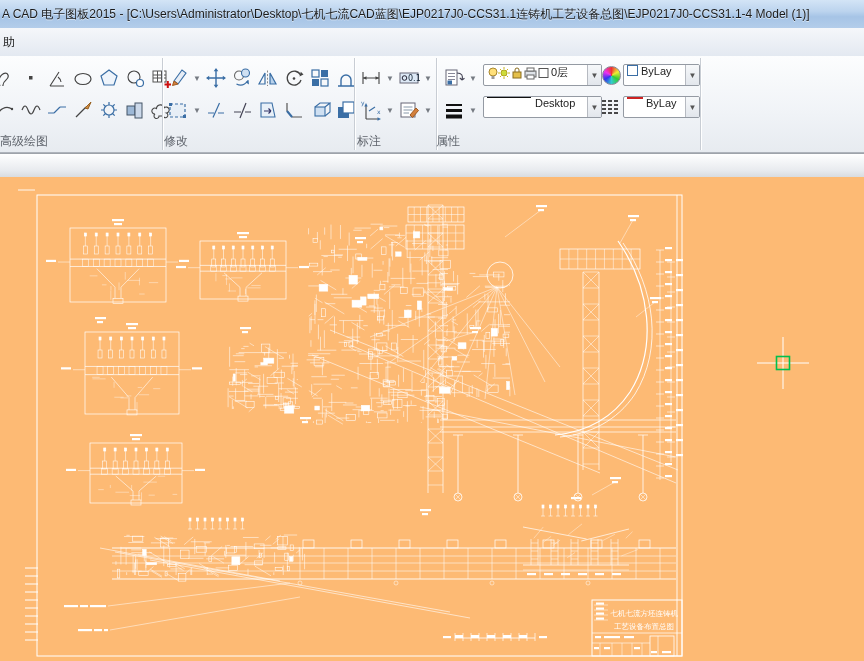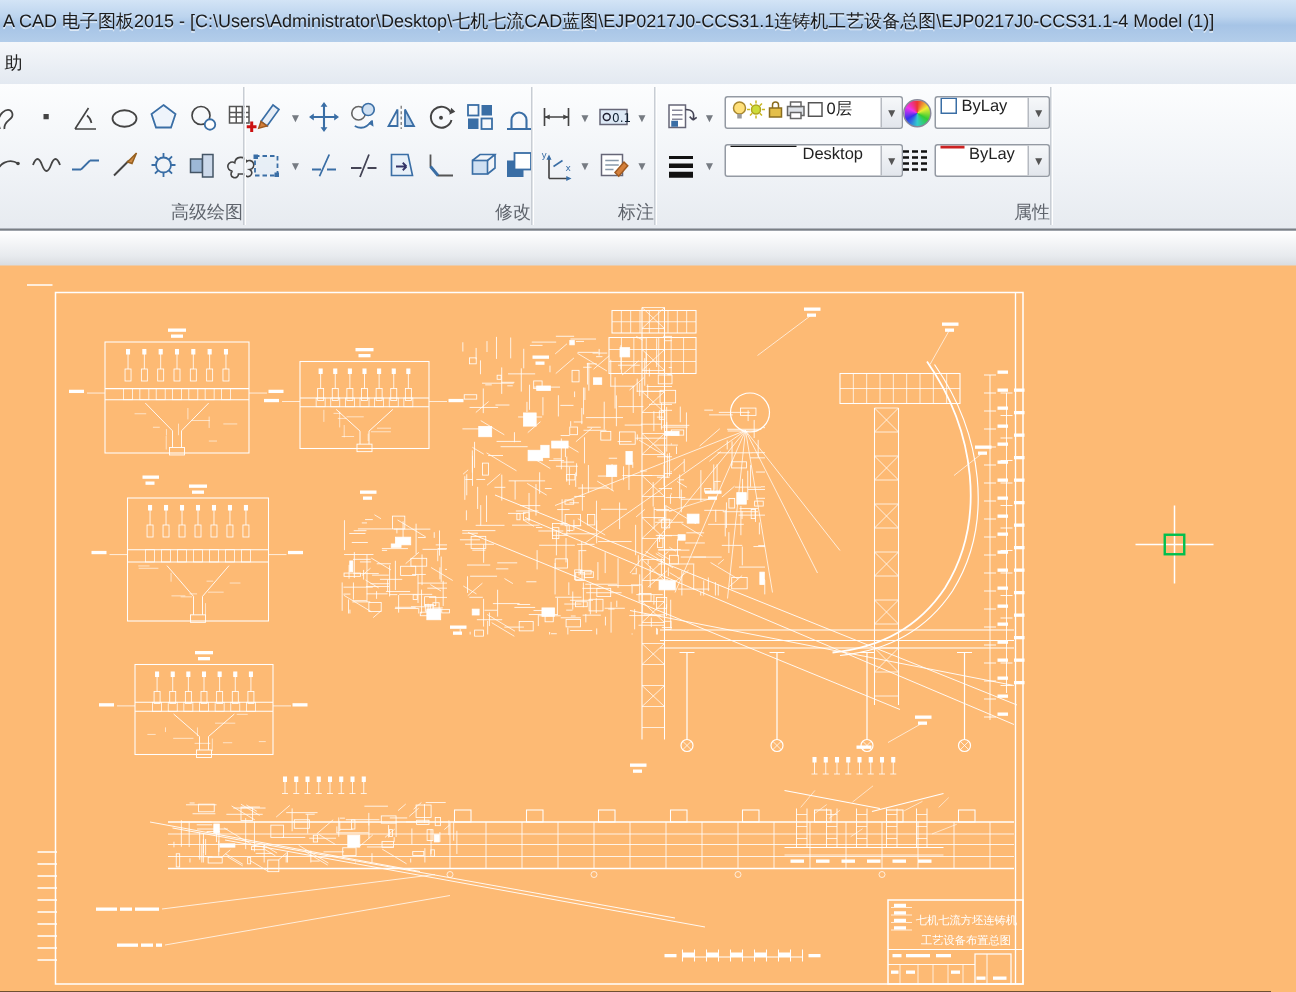--- a/index.html
+++ b/index.html
@@ -15,21 +15,21 @@
     background:linear-gradient(#f5f7fa,#e3e9f1);border-bottom:1px solid #c9cfd8;}
   #menubar .mitem{position:absolute;left:0;top:6px;font-size:12px;color:#222;padding:0 3px;}
   
   #ribbon{position:absolute;left:0;top:56px;width:864px;height:96px;
     background:linear-gradient(#fcfdfe 0%,#f0f3f7 60%,#e7ebf0 100%);
     border-bottom:1px solid #aeb3bb;}
   .rgroup{position:absolute;top:0;height:96px;}
   .rsep{position:absolute;top:2px;width:1px;height:92px;background:#c8cdd4;box-shadow:1px 0 0 #fff;}
   .rrow{position:absolute;left:2px;display:flex;align-items:center;gap:2px;height:28px;}
   .rrow.r1{top:8px}.rrow.r2{top:40px}
-  .glabel{position:absolute;bottom:2px;left:0;width:100%;text-align:right;
+  .glabel{position:absolute;bottom:2px;left:0;width:100%;text-align:left;
     font-size:12px;color:#5f646c;}
   .icell{width:24px;height:26px;display:flex;align-items:center;justify-content:center;}
   .icell svg{display:block;}
   .dd{width:10px;font-size:8px;color:#767b82;text-align:center;cursor:default;}
   .clip1{margin-left:-9px;}
   
   .combo{position:absolute;height:20px;background:#fff;border:1px solid #949aa3;
     border-radius:2px;display:flex;align-items:flex-start;font-size:11px;color:#222;
     padding-left:3px;overflow:hidden;}
   .combo .grow{flex:1}

